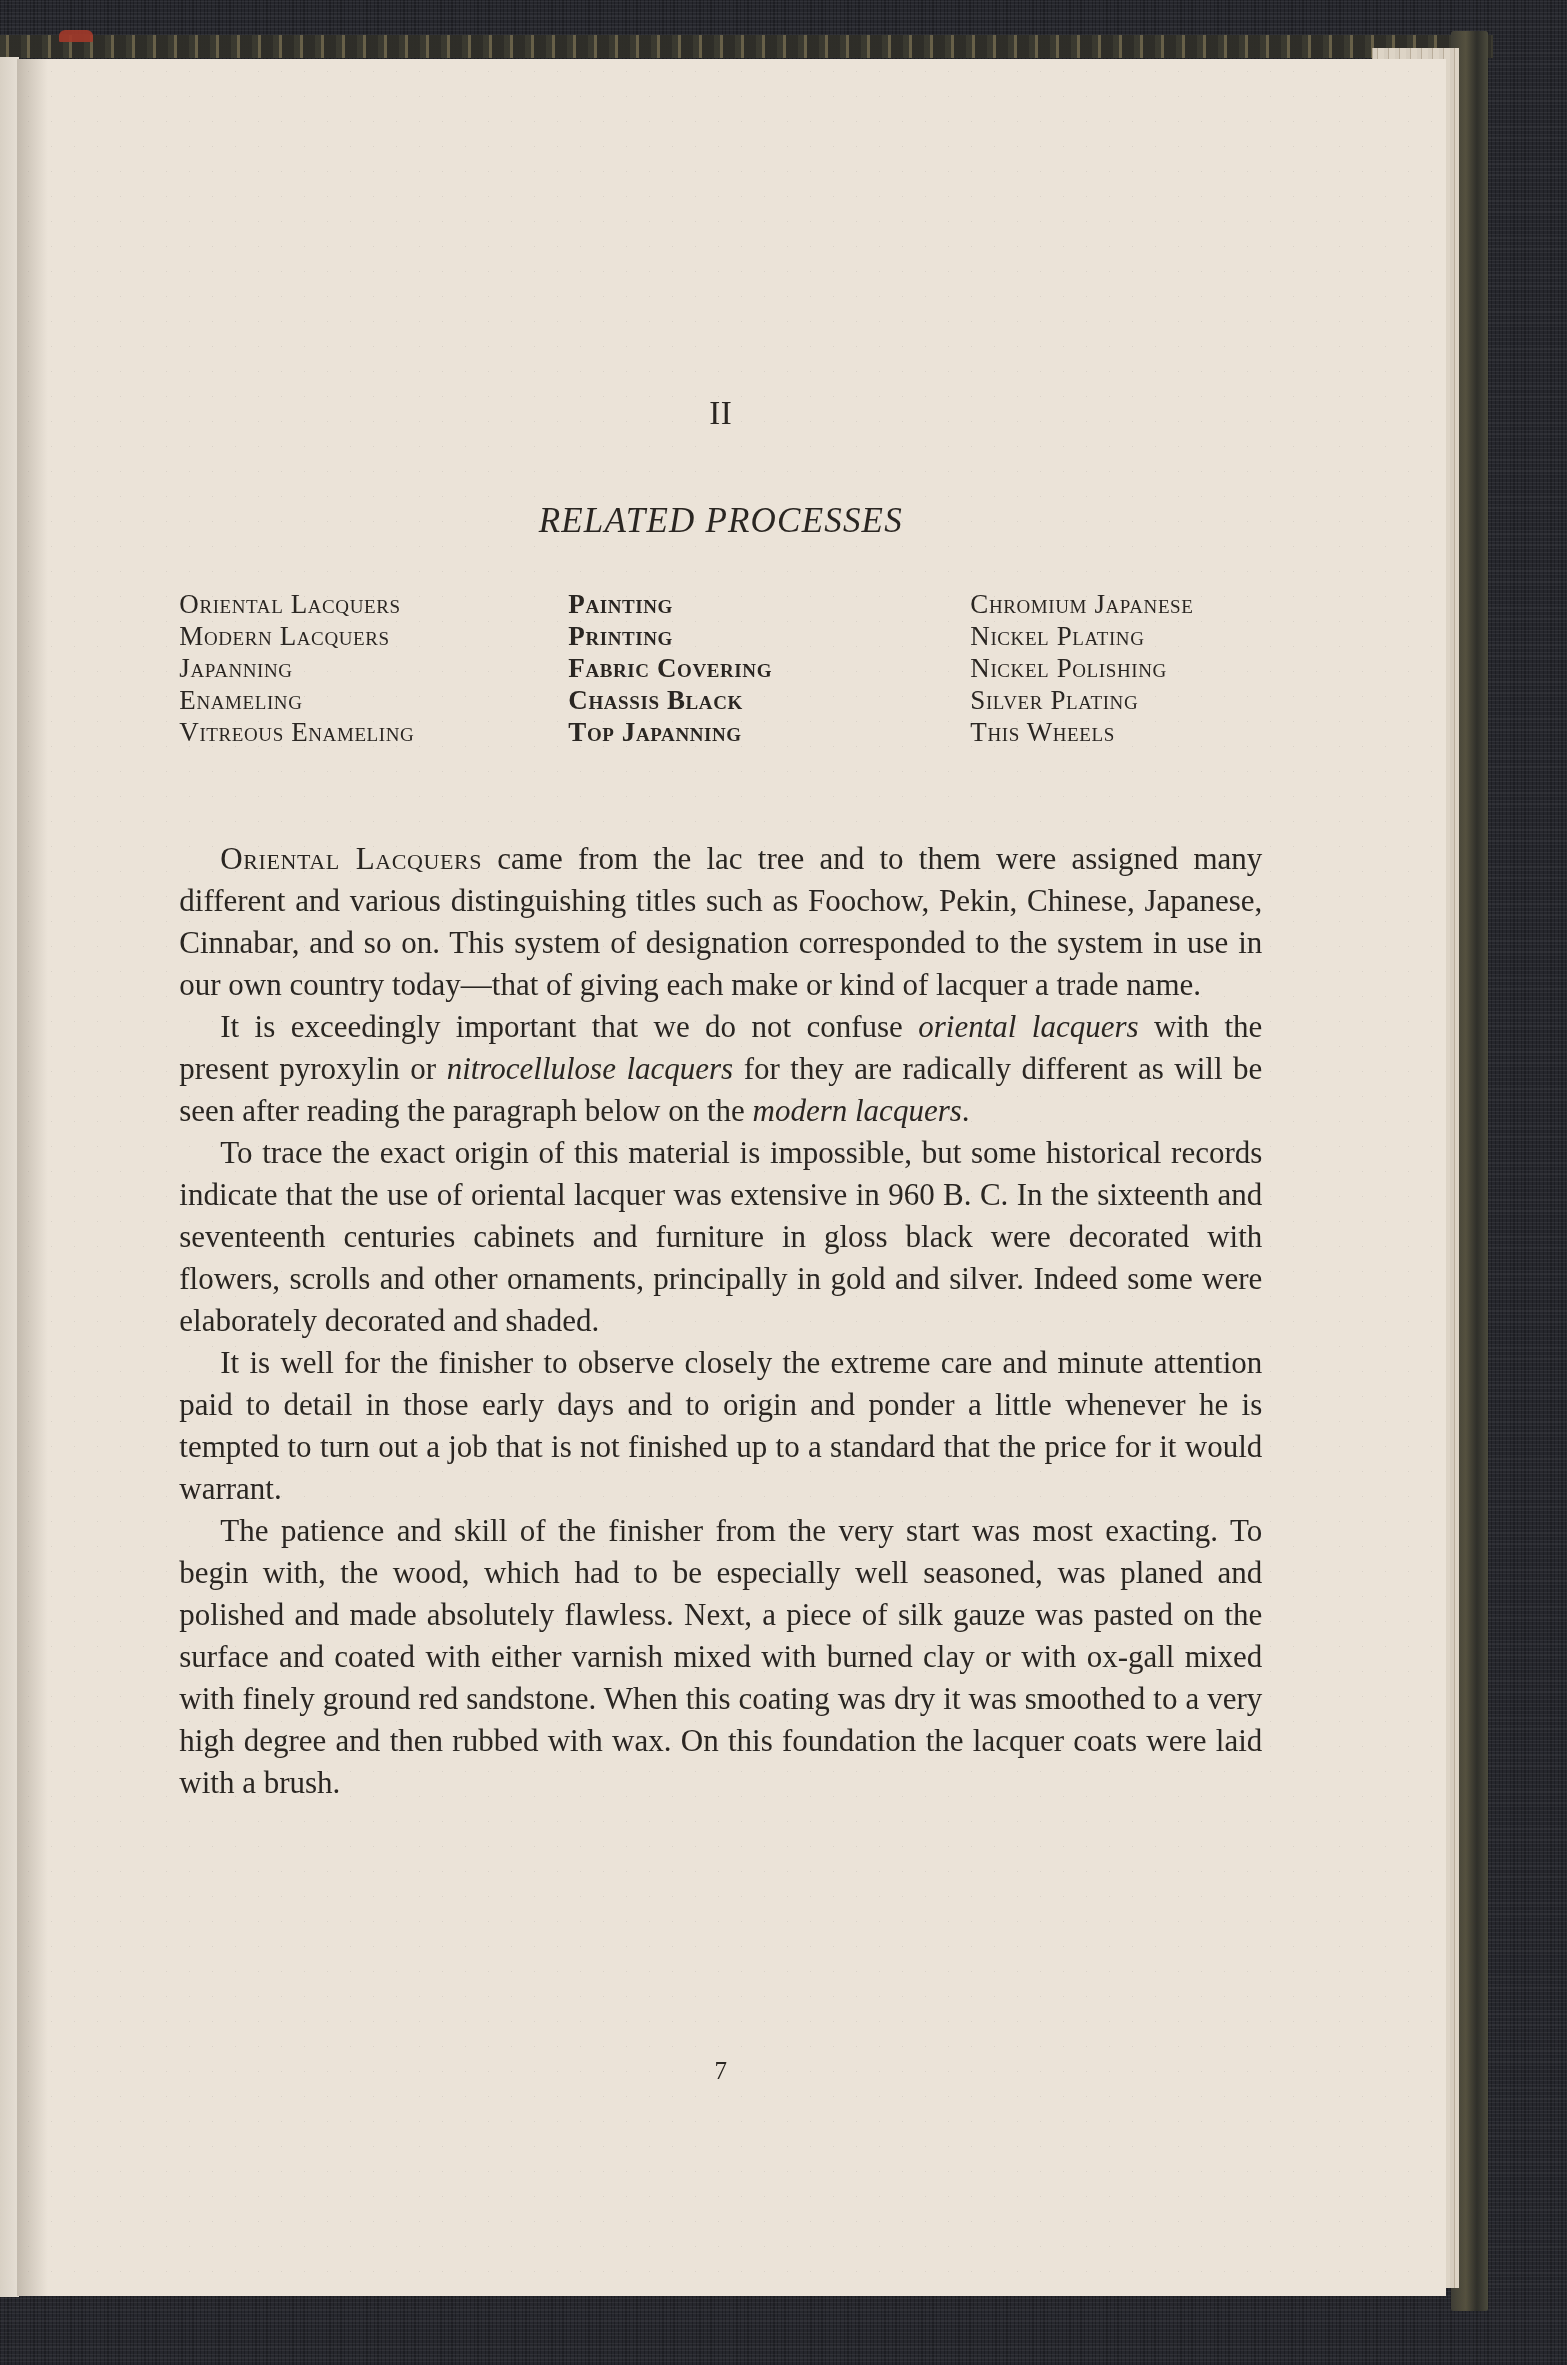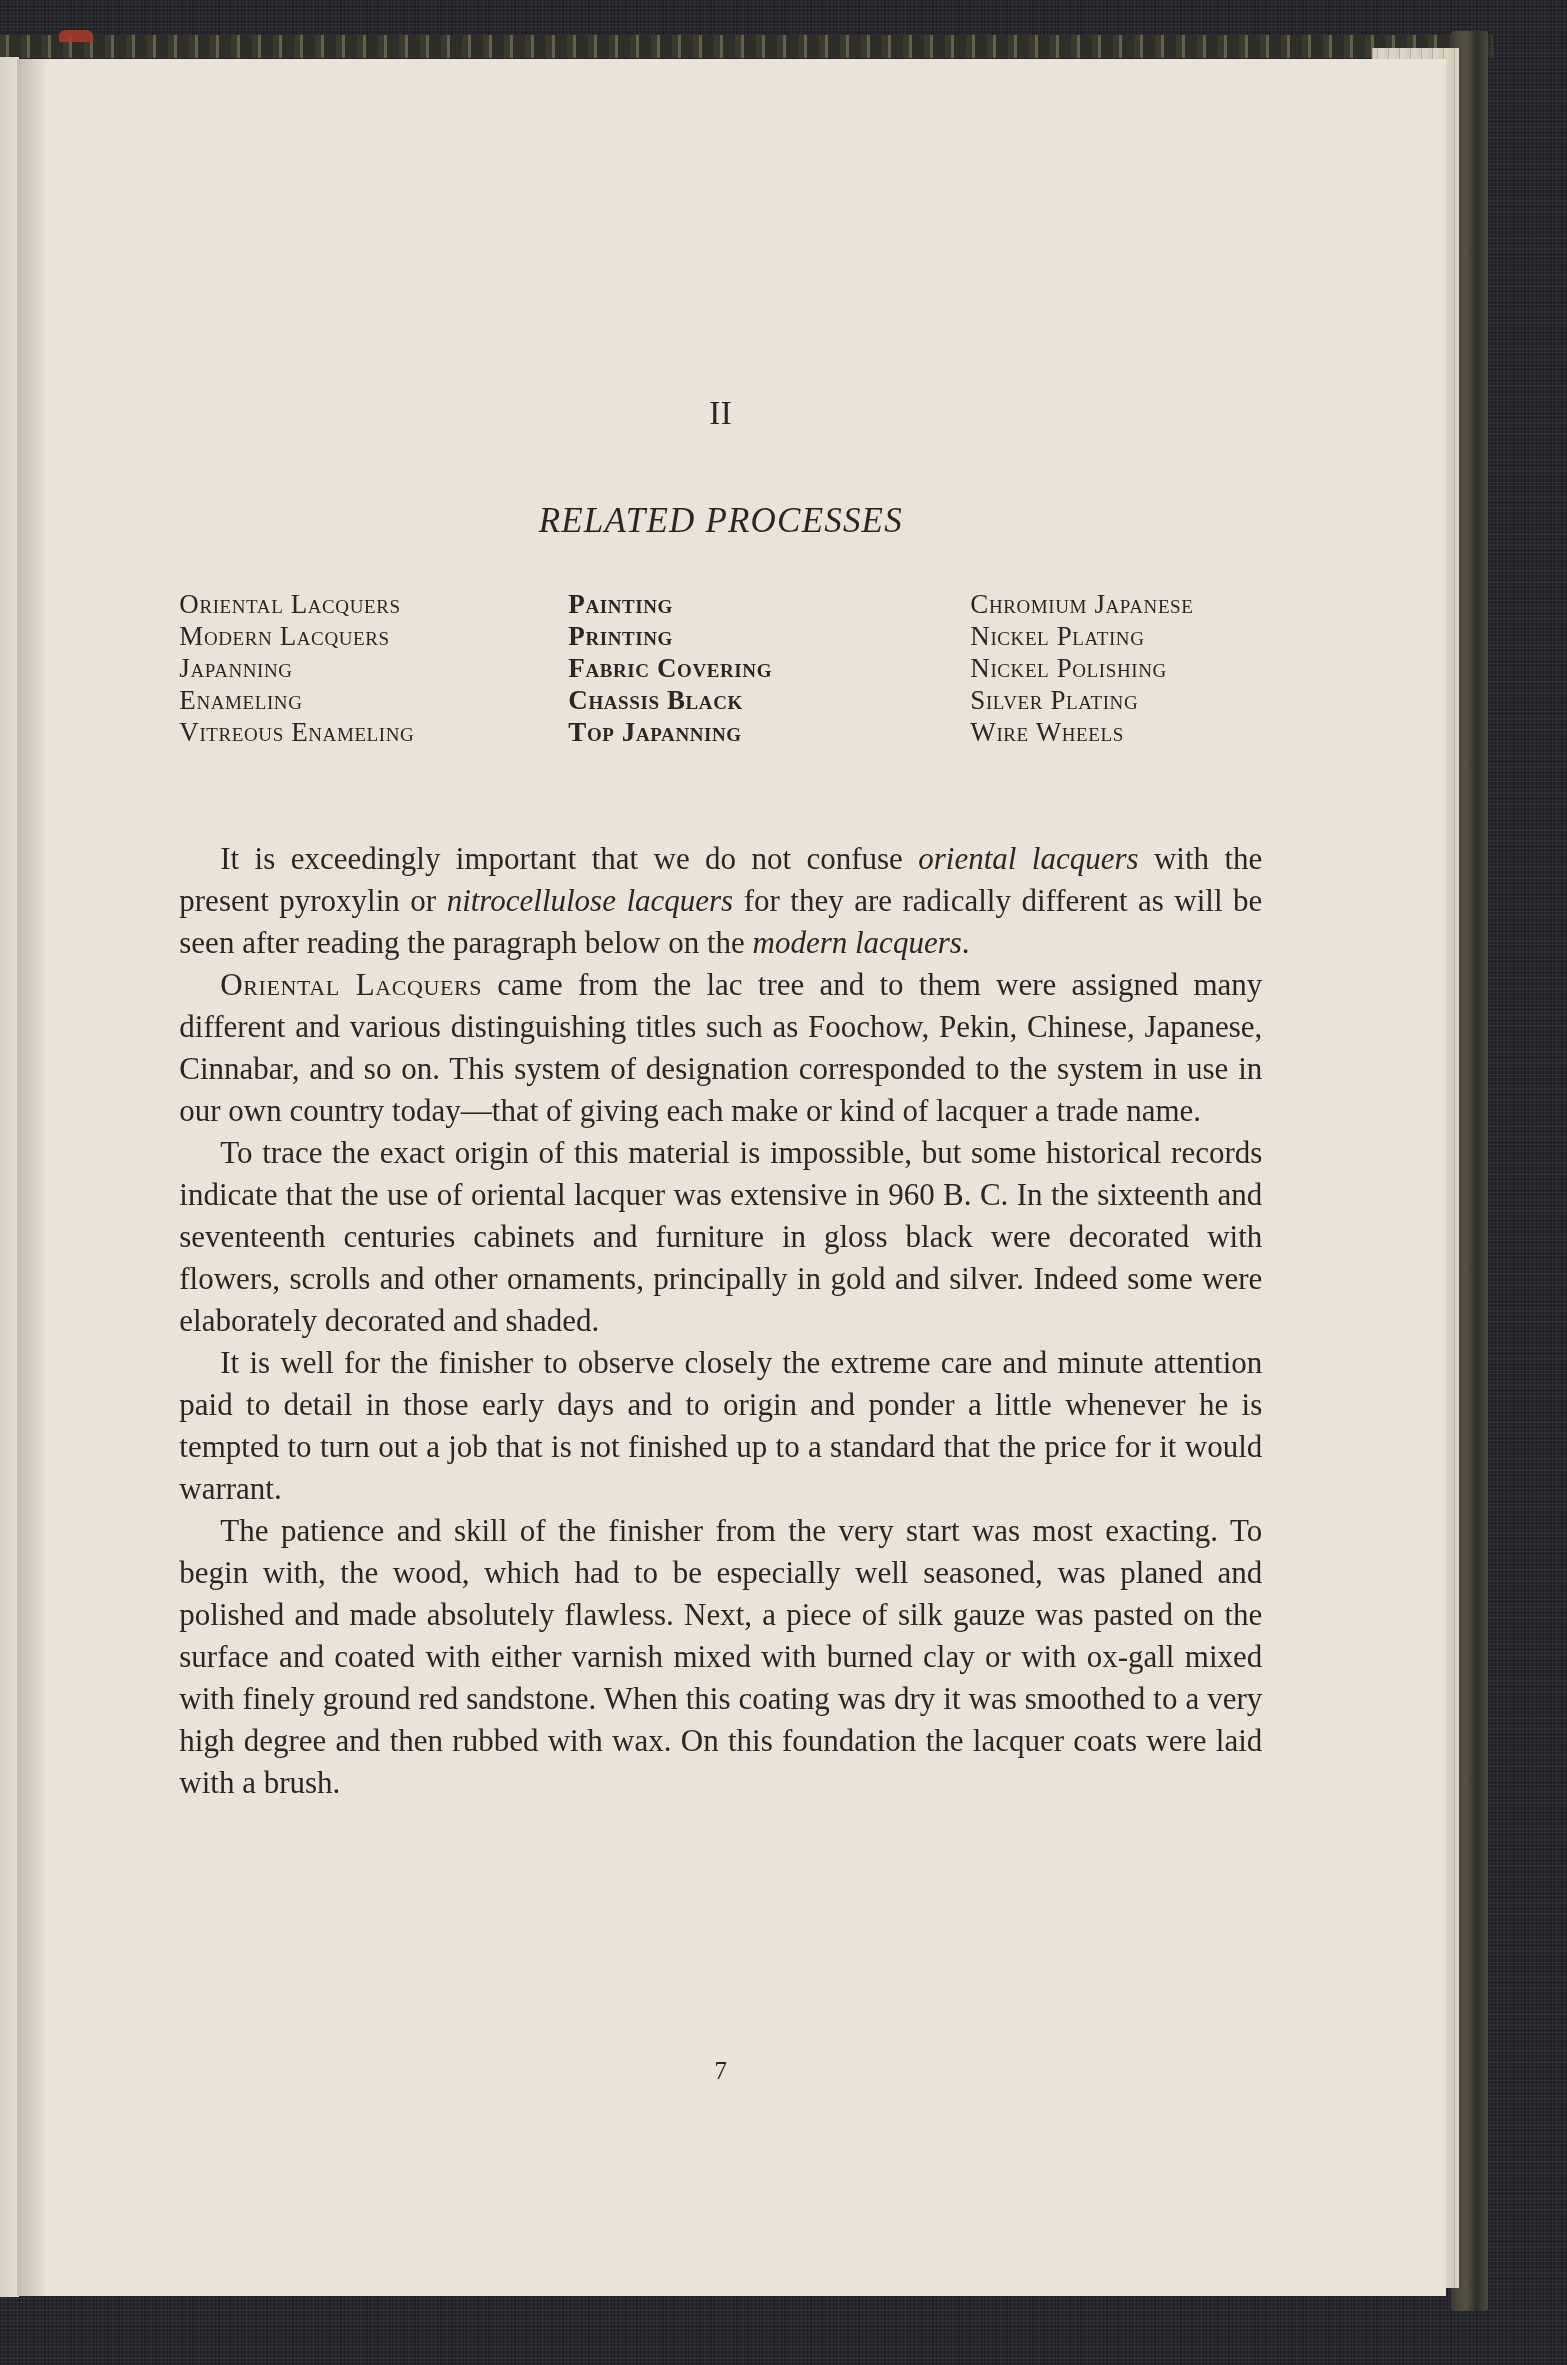--- a/index.html
+++ b/index.html
@@ -198,27 +198,27 @@
         <span>Printing</span>
         <span>Fabric Covering</span>
         <span>Chassis Black</span>
         <span>Top Japanning</span>
       </div>
       <div class="topic-col c3">
         <span>Chromium Japanese</span>
         <span>Nickel Plating</span>
         <span>Nickel Polishing</span>
         <span>Silver Plating</span>
-        <span>Wire Wheels</span>
+        <span>This Wheels</span>
       </div>
     </div>
 
     <div class="body-text">
+      <p><span class="sc">Oriental Lacquers</span><span> came from the lac tree and to them were assigned many different and various distinguishing titles such as Foochow, Pekin, Chinese, Japanese, Cinnabar, and so on.  This system of designation corresponded to the system in use in our own country today—that of giving each make or kind of lacquer a trade name.</span></p>
       <p><span>It is exceedingly important that we do not confuse </span><em>oriental lacquers</em><span> with the present pyroxylin or </span><em>nitrocellulose lacquers</em><span> for they are radically different as will be seen after reading the paragraph below on the </span><em>modern lacquers</em><span>.</span></p>
-      <p><span class="sc">Oriental Lacquers</span><span> came from the lac tree and to them were assigned many different and various distinguishing titles such as Foochow, Pekin, Chinese, Japanese, Cinnabar, and so on.  This system of designation corresponded to the system in use in our own country today—that of giving each make or kind of lacquer a trade name.</span></p>
       <p>To trace the exact origin of this material is impossible, but some historical records indicate that the use of oriental lacquer was extensive in 960 B. C.  In the sixteenth and seventeenth centuries cabinets and furniture in gloss black were decorated with flowers, scrolls and other ornaments, principally in gold and silver.  Indeed some were elaborately decorated and shaded.</p>
       <p>It is well for the finisher to observe closely the extreme care and minute attention paid to detail in those early days and to origin and ponder a little whenever he is tempted to turn out a job that is not finished up to a standard that the price for it would warrant.</p>
       <p>The patience and skill of the finisher from the very start was most exacting.  To begin with, the wood, which had to be especially well seasoned, was planed and polished and made absolutely flawless.  Next, a piece of silk gauze was pasted on the surface and coated with either varnish mixed with burned clay or with ox-gall mixed with finely ground red sandstone.  When this coating was dry it was smoothed to a very high degree and then rubbed with wax.  On this foundation the lacquer coats were laid with a brush.</p>
     </div>
 
     <div class="page-number">7</div>
   </div>
 </div>
 
 

